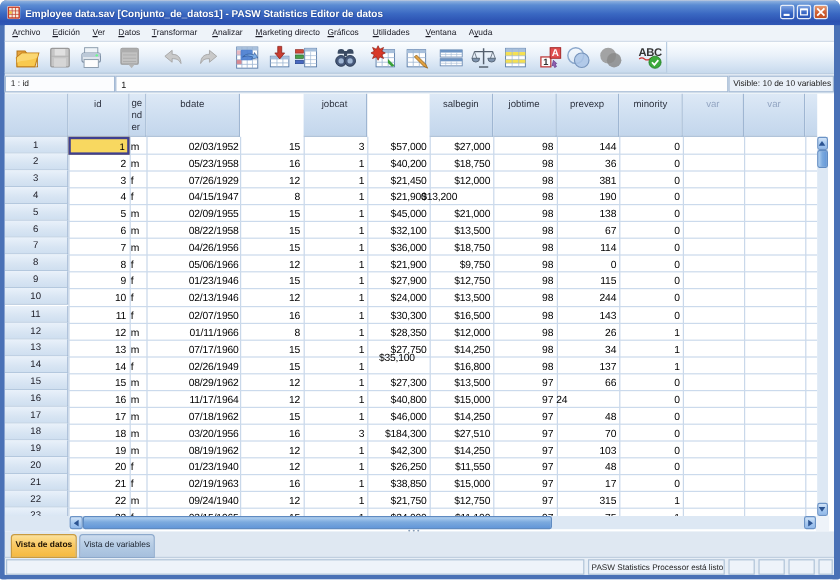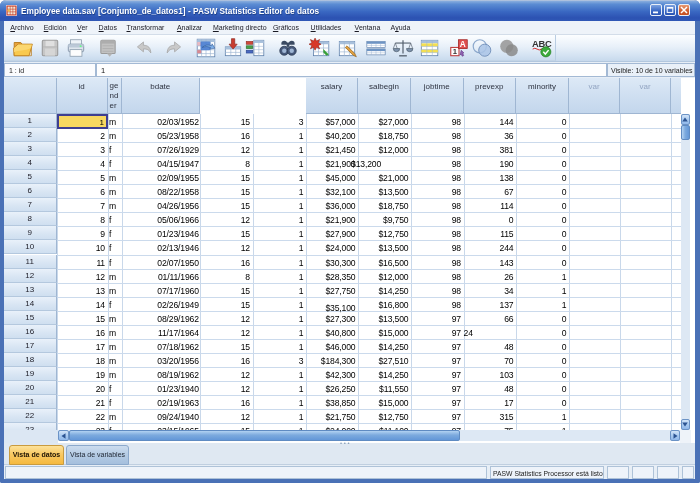--- a/index.html
+++ b/index.html
@@ -281,21 +281,21 @@
   </svg>
 <div id="refrow"></div>
 <div id="refbox" class="abs" style="left:4px;top:62.5px;">1 : id</div>
 <div id="editbox" class="abs" style="left:96px;top:62.5px;">1</div>
 <div id="visbox" class="abs" style="left:607px;top:62.5px;">Visible: 10 de 10 variables</div>
 <div id="grid">
 <div class="hdr" style="left:0px;width:52.5px;"></div>
 <div class="hdr" style="left:52.5px;width:51.0px;">id</div>
 <div class="hdr" style="left:103.5px;width:14.0px;text-align:left;padding-left:2px;padding-top:2.5px;line-height:10.2px;">ge<br>nd<br>er</div>
 <div class="hdr" style="left:117.5px;width:78.5px;">bdate</div>
-<div class="hdr" style="left:302.0px;width:52.0px;">salary</div>
+<div class="hdr" style="left:248.5px;width:53.5px;">jobcat</div>
 <div class="hdr" style="left:354.0px;width:53.0px;">salbegin</div>
 <div class="hdr" style="left:407.0px;width:52.5px;">jobtime</div>
 <div class="hdr" style="left:459.5px;width:52.5px;">prevexp</div>
 <div class="hdr" style="left:512.0px;width:53.0px;">minority</div>
 <div class="hdr varh" style="left:565.0px;width:51.0px;">var</div>
 <div class="hdr varh" style="left:616.0px;width:51.0px;">var</div>
 <div class="hdr" style="left:667.0px;width:10px;border-right:none;"></div>
 <div class="rowh" style="left:0px;top:36.00px;width:52.5px;height:14.05px;line-height:14.05px;">1</div>
 <div class="rowh" style="left:0px;top:50.05px;width:52.5px;height:14.05px;line-height:14.05px;">2</div>
 <div class="rowh" style="left:0px;top:64.10px;width:52.5px;height:14.05px;line-height:14.05px;">3</div>
@@ -481,21 +481,21 @@
 <div class="cell" style="left:302.0px;top:204.60px;width:49.5px;height:14.05px;line-height:16.65px;text-align:right;">$27,750</div>
 <div class="cell" style="left:354.0px;top:204.60px;width:50.5px;height:14.05px;line-height:16.65px;text-align:right;">$14,250</div>
 <div class="cell" style="left:407.0px;top:204.60px;width:50.0px;height:14.05px;line-height:16.65px;text-align:right;">98</div>
 <div class="cell" style="left:459.5px;top:204.60px;width:50.0px;height:14.05px;line-height:16.65px;text-align:right;">34</div>
 <div class="cell" style="left:512.0px;top:204.60px;width:50.5px;height:14.05px;line-height:16.65px;text-align:right;">1</div>
 <div class="cell" style="left:52.5px;top:218.65px;width:48.5px;height:14.05px;line-height:16.65px;text-align:right;">14</div>
 <div class="cell" style="left:105.0px;top:218.65px;width:12.5px;height:14.05px;line-height:16.65px;text-align:left;">f</div>
 <div class="cell" style="left:117.5px;top:218.65px;width:77.3px;height:14.05px;line-height:16.65px;text-align:right;">02/26/1949</div>
 <div class="cell" style="left:196.0px;top:218.65px;width:50.0px;height:14.05px;line-height:16.65px;text-align:right;">15</div>
 <div class="cell" style="left:248.5px;top:218.65px;width:51.0px;height:14.05px;line-height:16.65px;text-align:right;">1</div>
-<div class="cell" style="left:302.0px;top:222px;width:49.5px;height:14.05px;line-height:16.65px;text-align:right;">$35,100</div>
+<div class="cell" style="left:302.0px;top:212px;width:49.5px;height:14.05px;line-height:16.65px;text-align:center;">$35,100</div>
 <div class="cell" style="left:354.0px;top:218.65px;width:50.5px;height:14.05px;line-height:16.65px;text-align:right;">$16,800</div>
 <div class="cell" style="left:407.0px;top:218.65px;width:50.0px;height:14.05px;line-height:16.65px;text-align:right;">98</div>
 <div class="cell" style="left:459.5px;top:218.65px;width:50.0px;height:14.05px;line-height:16.65px;text-align:right;">137</div>
 <div class="cell" style="left:512.0px;top:218.65px;width:50.5px;height:14.05px;line-height:16.65px;text-align:right;">1</div>
 <div class="cell" style="left:52.5px;top:232.70px;width:48.5px;height:14.05px;line-height:16.65px;text-align:right;">15</div>
 <div class="cell" style="left:105.0px;top:232.70px;width:12.5px;height:14.05px;line-height:16.65px;text-align:left;">m</div>
 <div class="cell" style="left:117.5px;top:232.70px;width:77.3px;height:14.05px;line-height:16.65px;text-align:right;">08/29/1962</div>
 <div class="cell" style="left:196.0px;top:232.70px;width:50.0px;height:14.05px;line-height:16.65px;text-align:right;">12</div>
 <div class="cell" style="left:248.5px;top:232.70px;width:51.0px;height:14.05px;line-height:16.65px;text-align:right;">1</div>
 <div class="cell" style="left:302.0px;top:232.70px;width:49.5px;height:14.05px;line-height:16.65px;text-align:right;">$27,300</div>

